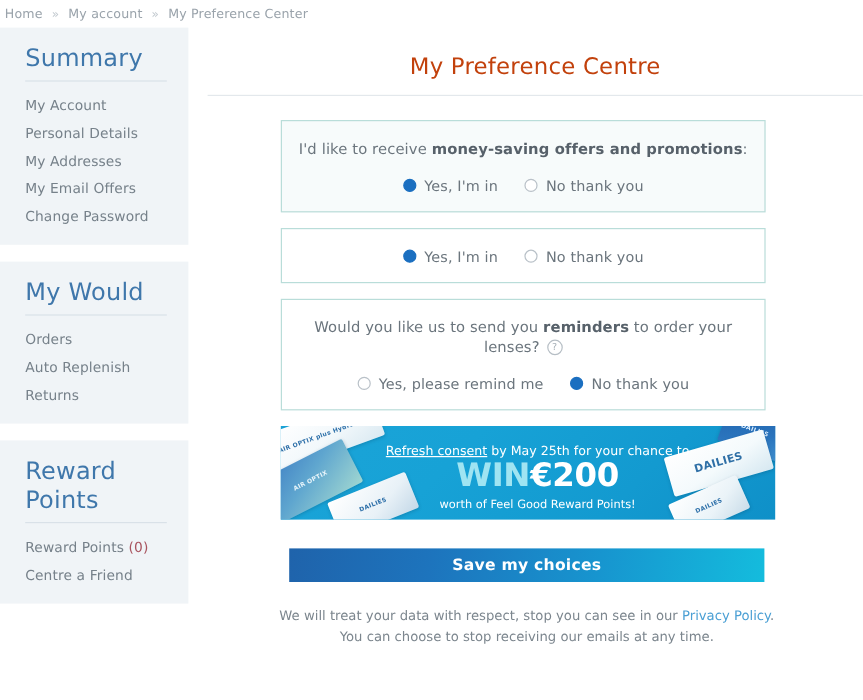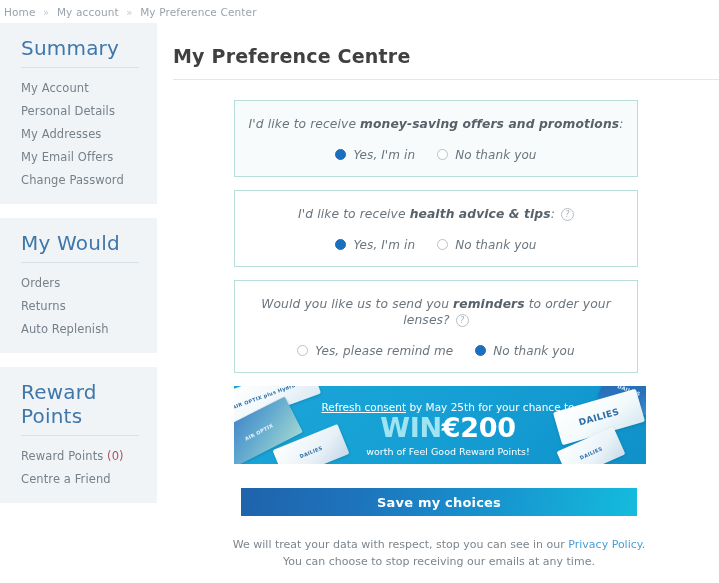--- a/index.html
+++ b/index.html
@@ -71,37 +71,37 @@
   .side-link .count { color: #a8545f; }
 
   
   .main {
     flex: 1 1 auto;
     padding: 0 0 0 12px;
     min-width: 0;
   }
   .page-title {
     font-size: 19px;
-    color: #404040;
-    font-weight: bold;
+    color: #c2410c;
+    font-weight: normal;
     margin: 22px 0 0 0;
     padding: 0 0 12px 4px;
     letter-spacing: 0.2px;
+    text-align: center;
   }
   .title-rule {
     height: 1px;
     background: #e3e8ec;
     margin: 0 0 20px 4px;
   }
 
   
   .pref-wrap {
     width: 404px;
     margin: 0 auto 0 65px;
-    font-style: italic;
   }
   .pref-box {
     border: 1px solid #b9ddd9;
     box-sizing: border-box;
     padding: 16px 10px 14px 10px;
     margin-bottom: 13px;
     text-align: center;
   }
   .pref-box.tinted { background: #f7fbfb; }
   .pref-box.plain  { background: #ffffff; }
@@ -302,22 +302,22 @@
       <a class="side-link" href="#">Personal Details</a>
       <a class="side-link" href="#">My Addresses</a>
       <a class="side-link" href="#">My Email Offers</a>
       <a class="side-link" href="#">Change Password</a>
     </div>
 
     <div class="side-card">
       <div class="side-title">My Would</div>
       <div class="side-rule"></div>
       <a class="side-link" href="#">Orders</a>
+      <a class="side-link" href="#">Auto Replenish</a>
       <a class="side-link" href="#">Returns</a>
-      <a class="side-link" href="#">Auto Replenish</a>
     </div>
 
     <div class="side-card">
       <div class="side-title">Reward Points</div>
       <div class="side-rule"></div>
       <a class="side-link" href="#">
         <span>Reward Points</span>
         <span class="count">(0)</span>
       </a>
       <a class="side-link" href="#">Centre a Friend</a>
@@ -342,24 +342,20 @@
             <span>Yes, I'm in</span>
           </label>
           <label class="radio-opt">
             <span class="dot off"></span>
             <span>No thank you</span>
           </label>
         </div>
       </div>
 
       <div class="pref-box plain">
-        <div class="pref-question">
-          <span>I'd like to receive </span><b>health advice &amp; tips</b><span>:</span>
-          <span class="help-icon">?</span>
-        </div>
         <div class="radio-row">
           <label class="radio-opt">
             <span class="dot on"></span>
             <span>Yes, I'm in</span>
           </label>
           <label class="radio-opt">
             <span class="dot off"></span>
             <span>No thank you</span>
           </label>
         </div>

